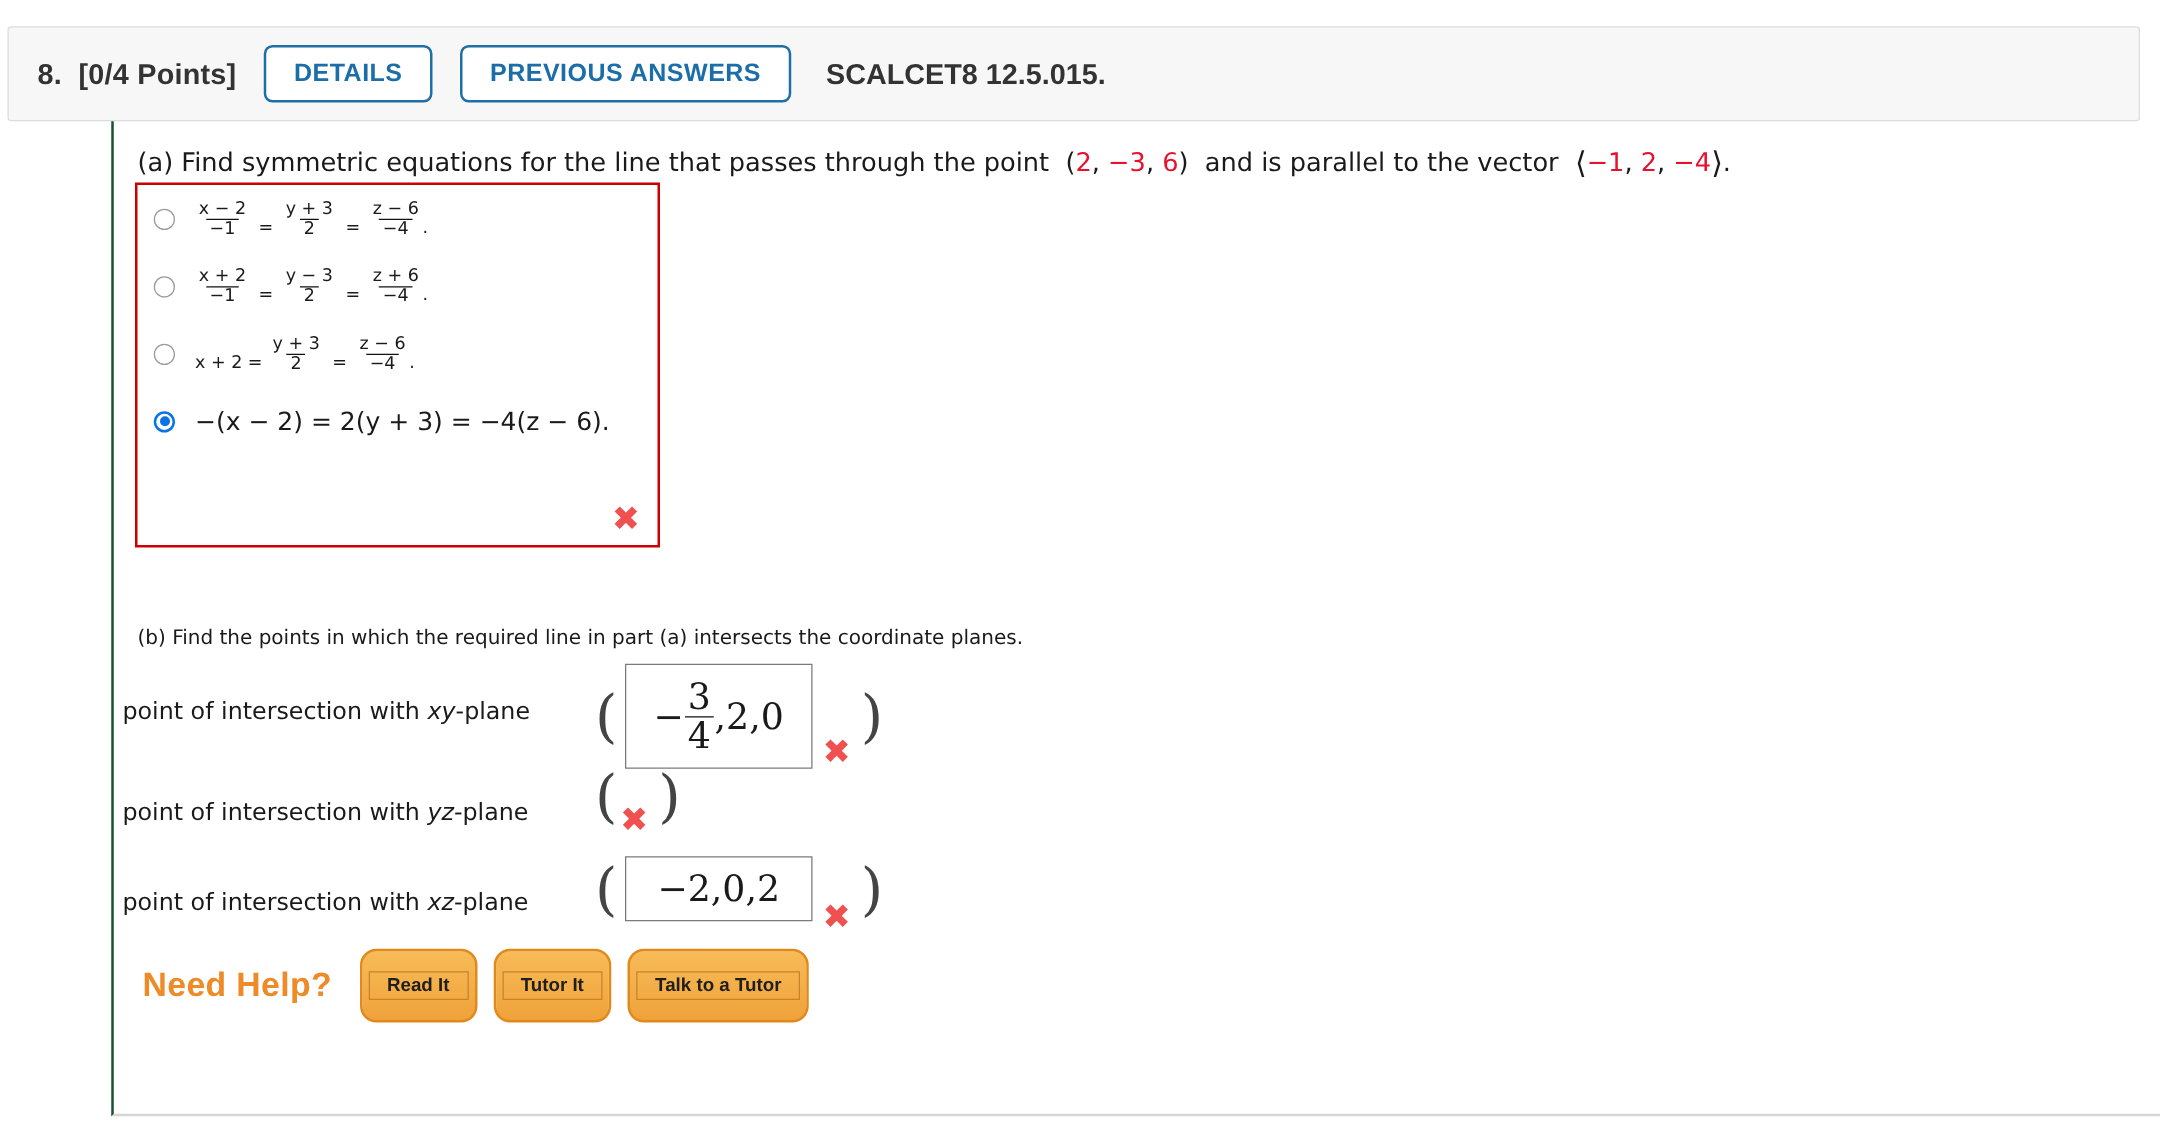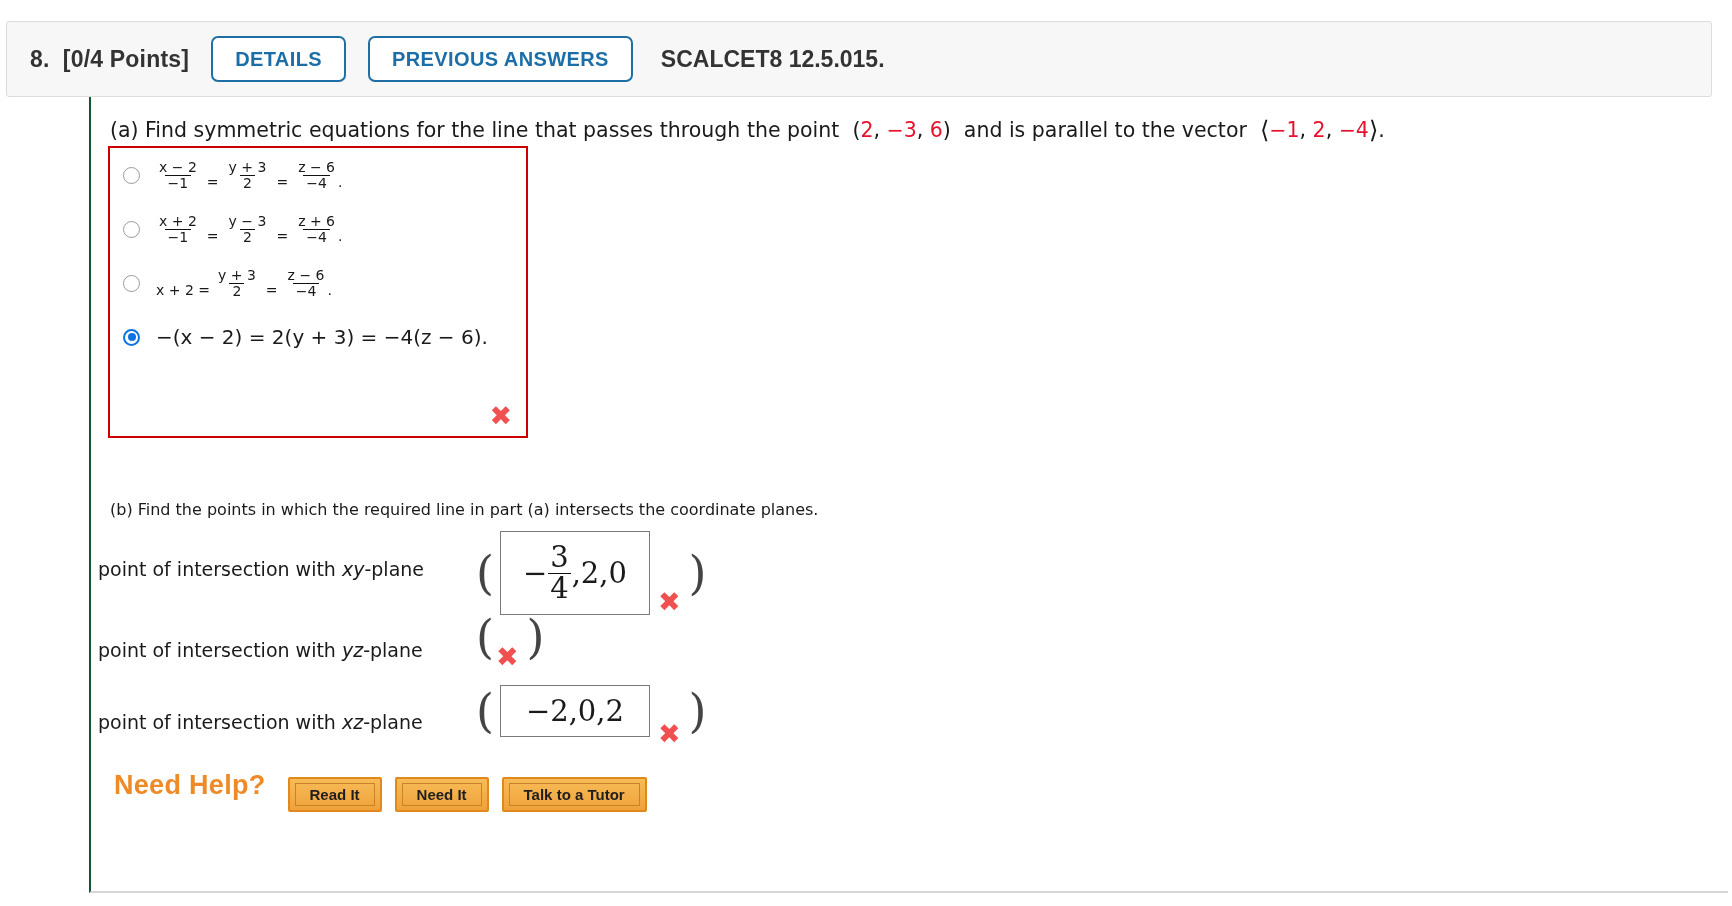--- a/index.html
+++ b/index.html
@@ -131,22 +131,22 @@
     position:absolute;left:23px;top:662px;display:flex;align-items:center;
   }
   .nh-label{
     font-family:"Liberation Sans", sans-serif;
     font-size:27px;font-weight:bold;color:#ee8b28;letter-spacing:.3px;
     margin-right:22px;white-space:nowrap;
   }
   .helpbtn{
     margin-right:13px;
     background:linear-gradient(#f7bb58,#f0a23a);
-    border:2px solid #e08a1e;border-radius:2px;
-    padding:4px 5px;box-sizing:border-box;cursor:pointer;margin-top:18px;
+    border:2px solid #e08a1e;border-radius:13px;
+    padding:16px 5px;box-sizing:border-box;cursor:pointer;
   }
   .helpbtn .inner{
     border:1px solid #c8832a;background:transparent;
     padding:2px 14px;
     font-family:"Liberation Sans", sans-serif;
     font-size:15px;font-weight:bold;color:#1f1f1f;white-space:nowrap;
     text-align:center;
   }
 </style>
 </head>
@@ -279,21 +279,21 @@
       <span class="xmark" style="align-self:flex-end;margin:0 8px -10px 2px;">✖</span>
       <span class="paren">)</span>
     </div>
 
     <div class="needhelp">
       <span class="nh-label">Need Help?</span>
       <div class="helpbtn">
         <div class="inner">Read It</div>
       </div>
       <div class="helpbtn">
-        <div class="inner">Need It</div>
+        <div class="inner">Tutor It</div>
       </div>
       <div class="helpbtn">
         <div class="inner">Talk to a Tutor</div>
       </div>
     </div>
 
   </div>
 </div>
 
 </body></html>

